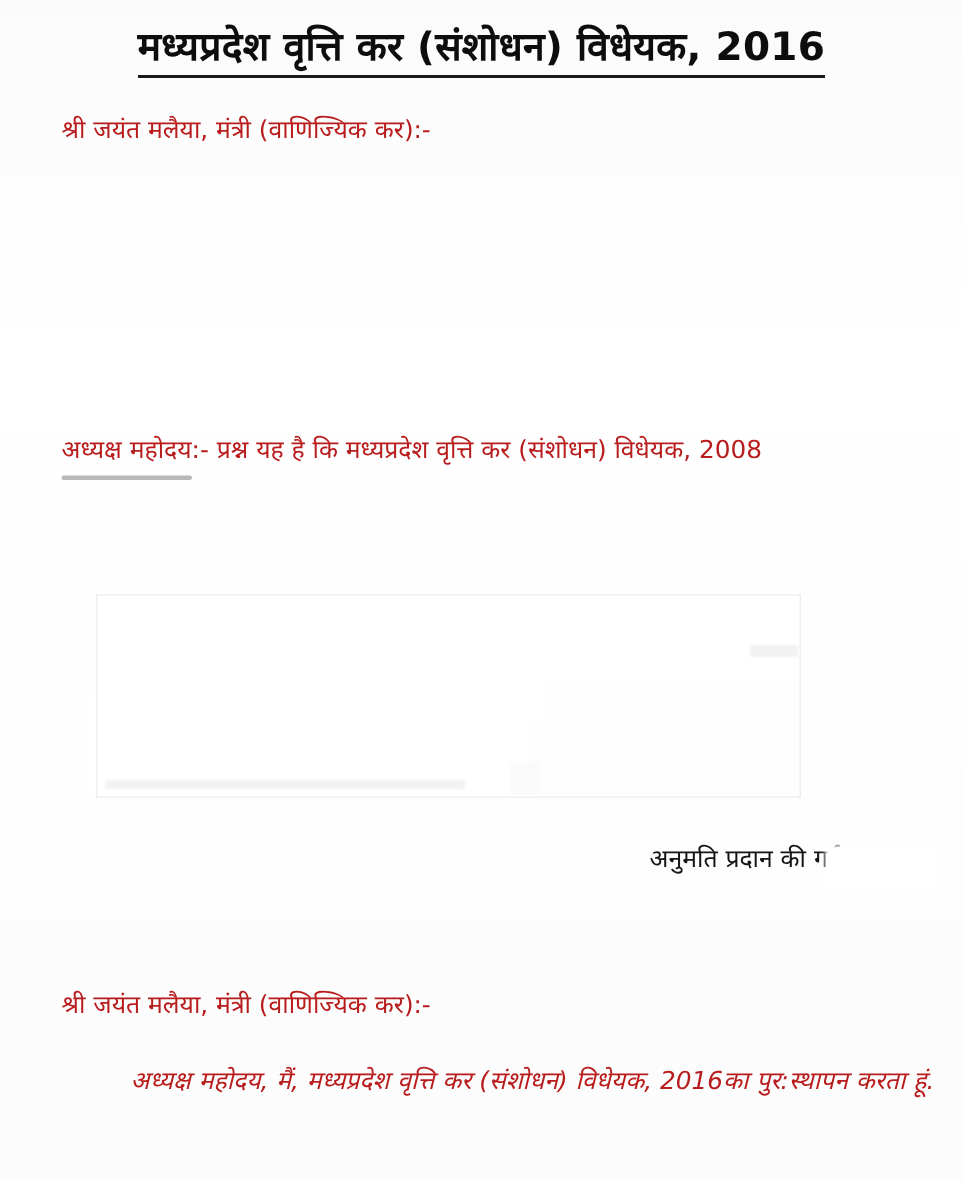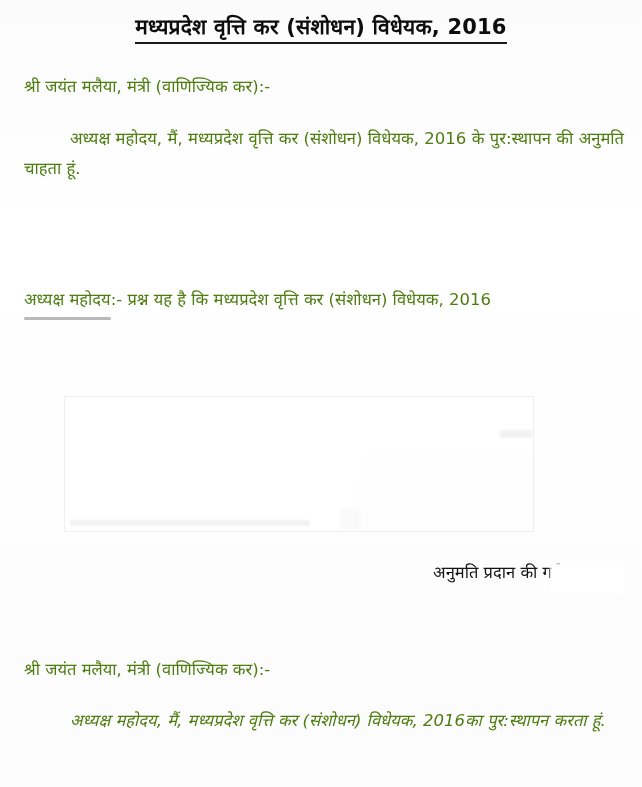--- a/index.html
+++ b/index.html
@@ -28,37 +28,38 @@
     inset: 0;
     background: linear-gradient(180deg, #fbfbfb 0%, #ffffff 30%, #fcfcfc 100%);
     pointer-events: none;
   }
   .doc-title {
     position: absolute;
     top: 12px;
     left: 0;
     width: 642px;
     text-align: center;
-    font-size: 21px;
+    font-size: 26px;
     font-weight: 700;
     letter-spacing: 0.2px;
     font-family: "DejaVu Sans", sans-serif;
     color: #0d0d0d;
   }
   .doc-title span {
     border-bottom: 2px solid #1a1a1a;
     padding-bottom: 3px;
   }
   .para {
     position: absolute;
     font-size: 16.5px;
     line-height: 30px;
     font-family: "DejaVu Sans", sans-serif;
-    color: #4d7c0f;
+    color: #b91c1c;
     white-space: normal;
+    margin-left: 17px;
   }
   .speaker-1 { top: 72px; left: 24px; width: 600px; }
   .body-1    { top: 124px; left: 24px; width: 600px; text-align: justify; }
   .body-1 .indent { display: inline-block; width: 46px; }
   .addr-line { top: 285px; left: 24px; width: 600px; }
   .addr-label {
     position: relative;
     display: inline-block;
     padding-bottom: 2px;
   }
@@ -121,26 +122,23 @@
 <body>
 
 <div class="page">
 
   <div class="doc-title">
     <span>मध्यप्रदेश वृत्ति कर (संशोधन) विधेयक, 2016</span>
   </div>
 
   <div class="para speaker-1">श्री जयंत मलैया, मंत्री (वाणिज्यिक कर):-</div>
 
-  <div class="para body-1">
-    <span class="indent"></span><span>अध्यक्ष महोदय, मैं, मध्यप्रदेश वृत्ति कर (संशोधन)  विधेयक, 2016  के पुर:स्थापन की अनुमति चाहता हूं.</span>
-  </div>
 
   <div class="para addr-line">
-    <span class="addr-label">अध्यक्ष महोदय</span><span>:-  प्रश्न यह है कि मध्यप्रदेश वृत्ति कर (संशोधन)  विधेयक, 2016</span>
+    <span class="addr-label">अध्यक्ष महोदय</span><span>:-  प्रश्न यह है कि मध्यप्रदेश वृत्ति कर (संशोधन)  विधेयक, 2008</span>
   </div>
 
 
   <div class="patch patch-a"></div>
   <div class="patch patch-b"></div>
   <div class="patch patch-c"></div>
   <div class="patch-edge"></div>
   <div class="smudge smudge-1"></div>
   <div class="smudge smudge-2"></div>
   <div class="smudge smudge-3"></div>

